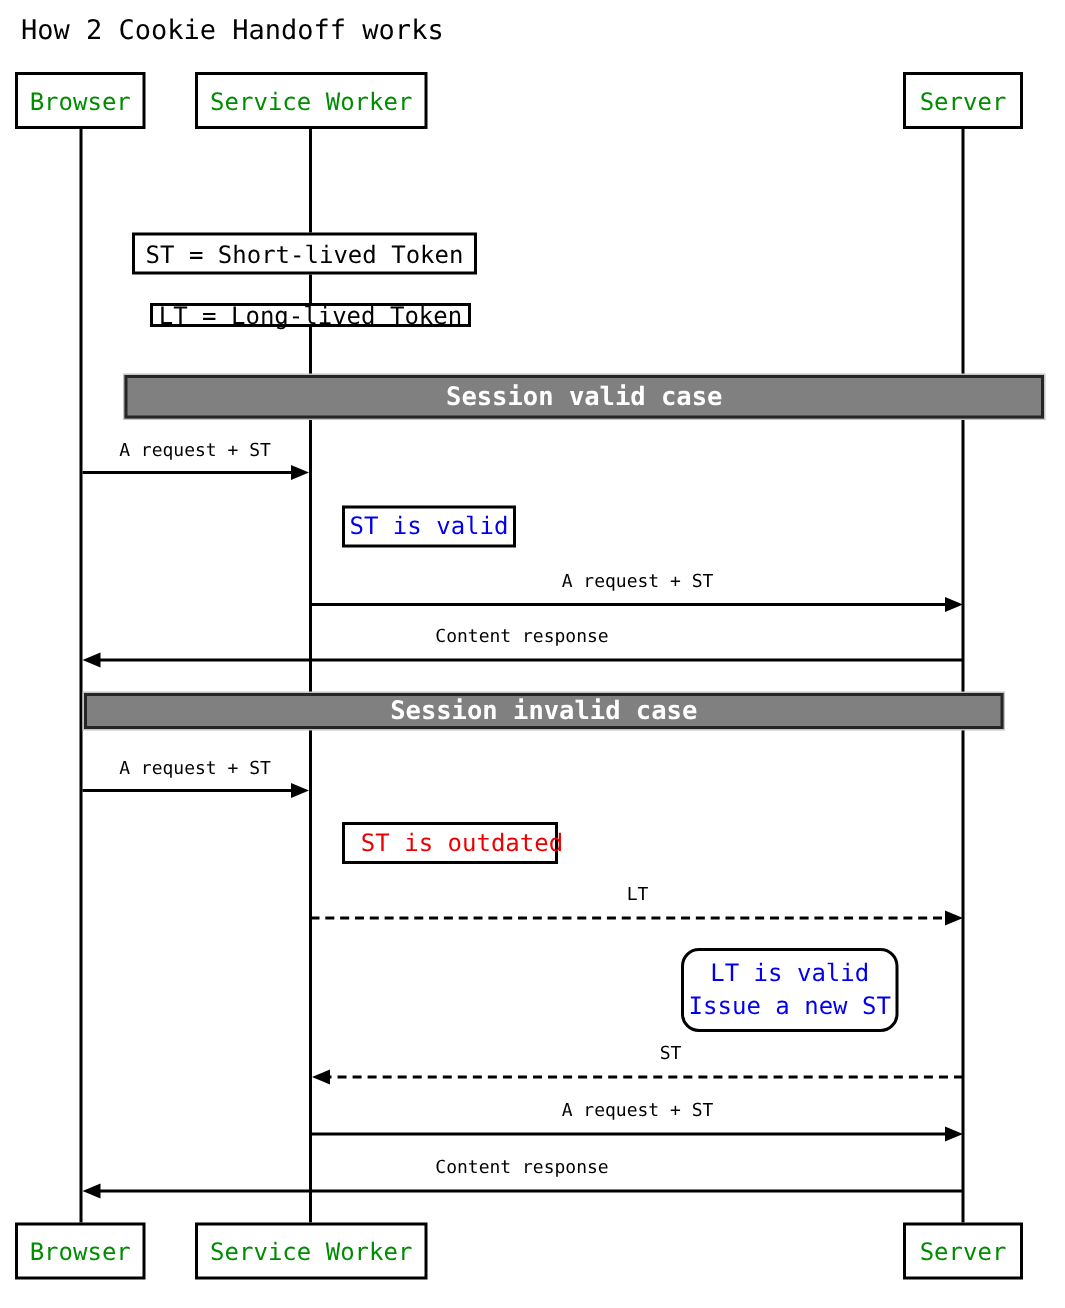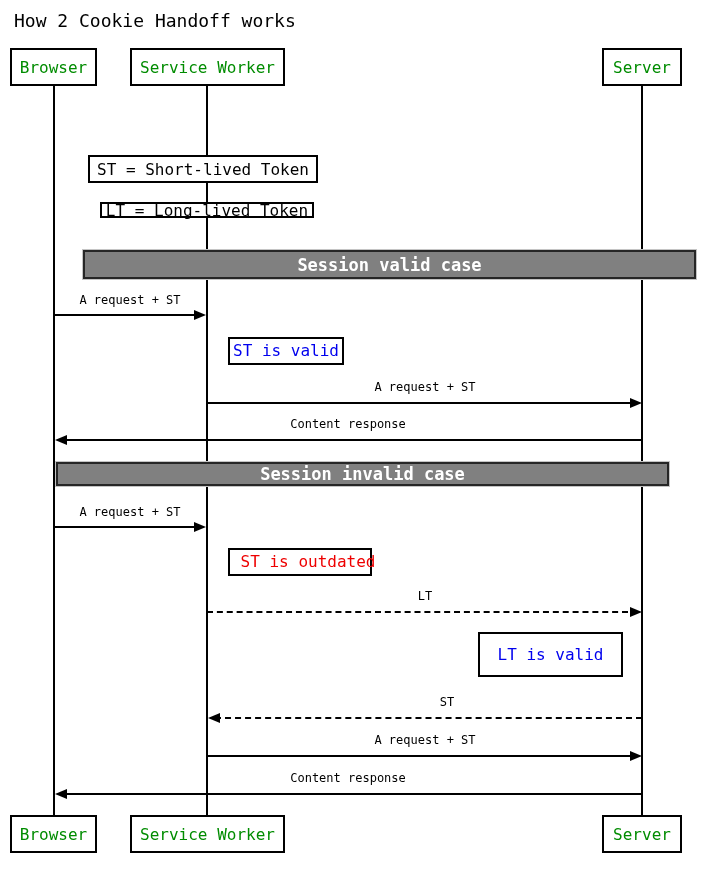--- a/index.html
+++ b/index.html
@@ -103,22 +103,23 @@
   <div class="head-r" style="left:194px;top:522px;"></div>
 
   <div class="status-note red" style="left:228px;top:548px;width:144px;height:28px;">
     <span>ST is outdated</span>
   </div>
 
   <div class="msg-label" style="left:425px;top:589px;">LT</div>
   <div class="line dashed" style="left:207px;top:611px;width:421px;"></div>
   <div class="head-r" style="left:630px;top:607px;"></div>
 
-  <div class="status-note blue" style="left:478px;top:632px;width:145px;height:45px;">
+  <div class="status-note blue" style="left:454px;top:632px;width:145px;height:56px;border-radius:12px;">
     <span>LT is valid</span>
+    <span>Issue a new ST</span>
   </div>
 
   <div class="msg-label" style="left:447px;top:695px;">ST</div>
   <div class="line dashed" style="left:215px;top:717px;width:427px;"></div>
   <div class="head-l" style="left:208px;top:713px;"></div>
 
   <div class="msg-label" style="left:425px;top:733px;">A request + ST</div>
   <div class="line" style="left:207px;top:755px;width:425px;"></div>
   <div class="head-r" style="left:630px;top:751px;"></div>
 

